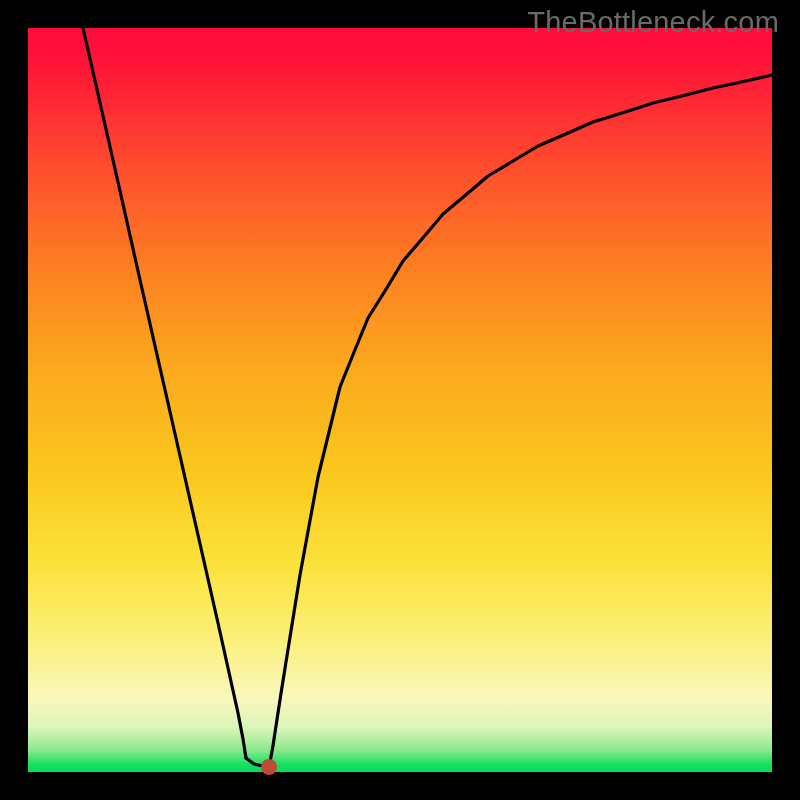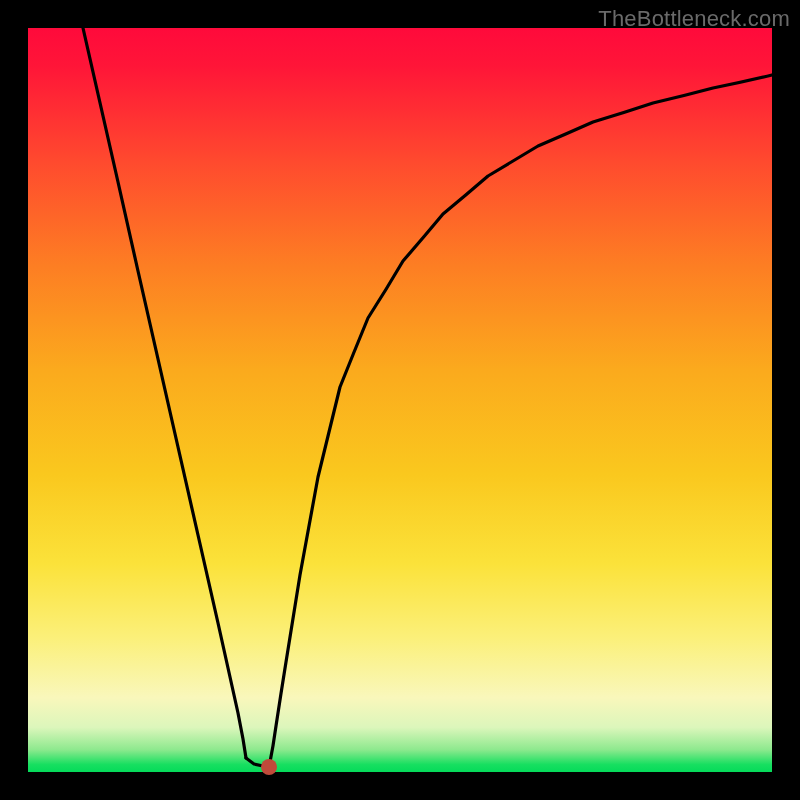--- a/index.html
+++ b/index.html
@@ -36,24 +36,24 @@
       #f9f7bb 90%,
       #dcf6bb 94%,
       #8de98e 97%,
       #17df60 99%,
       #05db5a 100%
     );
   }
   .watermark {
     position: absolute;
     top: 6px;
-    right: 10px;
+    right: 21px;
     color: #6a6a6a;
     font-family: Arial, Helvetica, sans-serif;
-    font-size: 22px;
+    font-size: 29px;
     letter-spacing: 0.2px;
     user-select: none;
   }
   svg.curve {
     position: absolute;
     left: 0;
     top: 0;
     width: 744px;
     height: 744px;
     overflow: visible;

